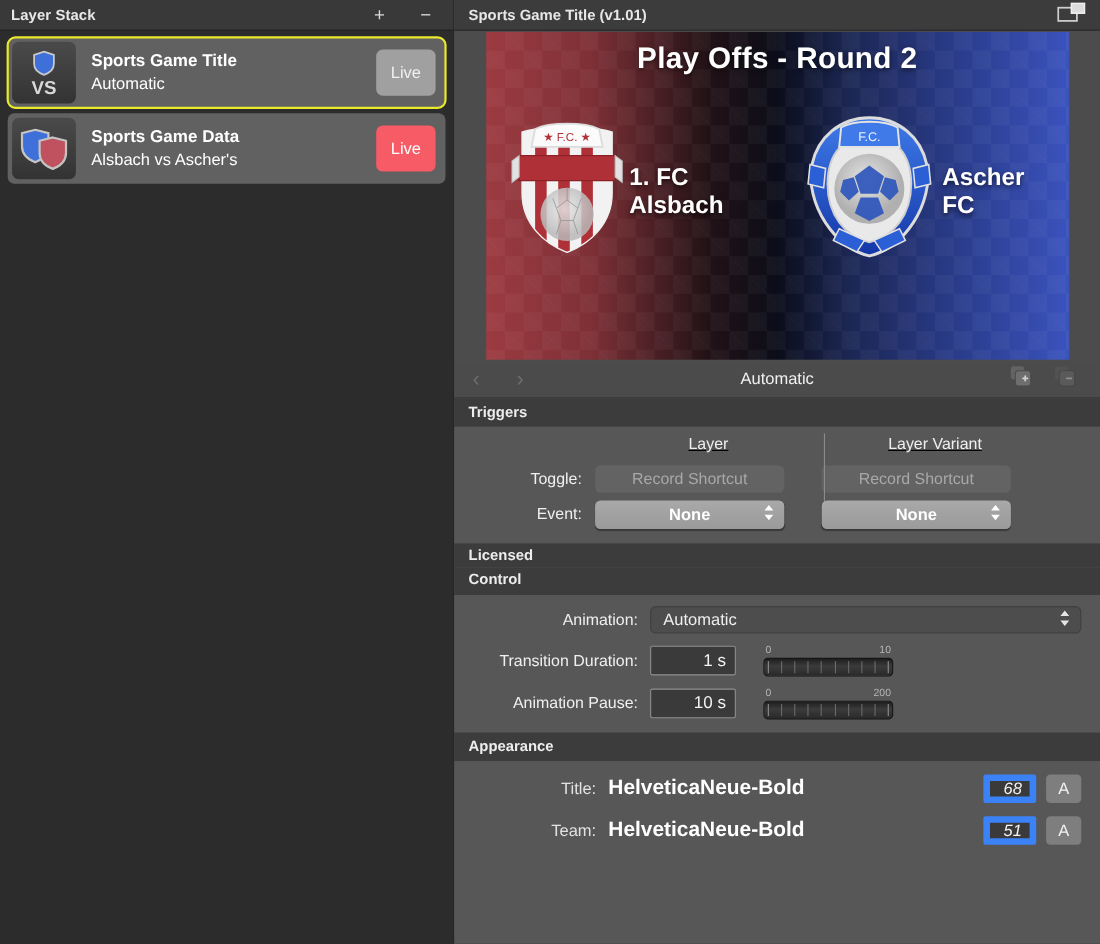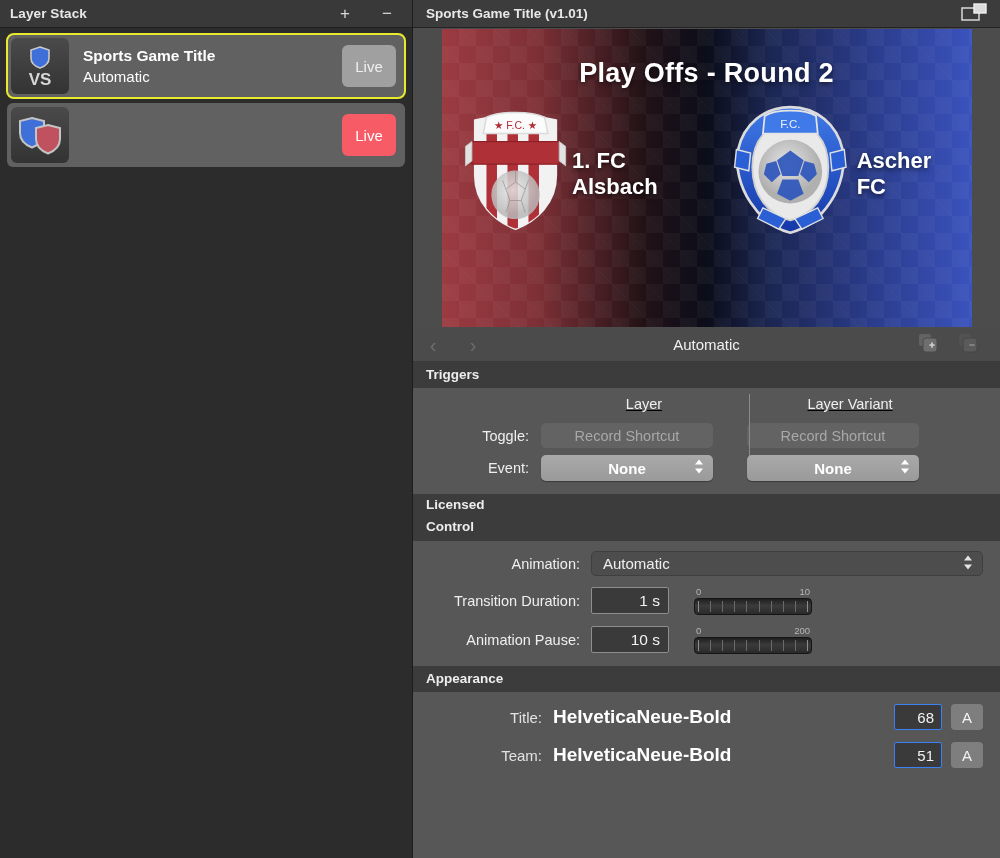--- a/index.html
+++ b/index.html
@@ -61,21 +61,21 @@
       linear-gradient(90deg,#9c3b41 0%, #7d3036 18%, #221216 38%, #0b0d1a 50%, #1b2653 62%, #2b3d8e 82%, #3a53bd 100%);
   }
   .preview::before{
     content:""; position:absolute; inset:0;
     background-image:
       linear-gradient(45deg, rgba(255,255,255,.035) 25%, transparent 25%, transparent 75%, rgba(255,255,255,.035) 75%),
       linear-gradient(45deg, rgba(255,255,255,.035) 25%, transparent 25%, transparent 75%, rgba(255,255,255,.035) 75%);
     background-size:34px 34px; background-position:0 0,17px 17px;
   }
   .preview-title{
-    position:absolute; top:29px; left:0; right:0; text-align:center;
+    position:absolute; top:9px; left:0; right:0; text-align:center;
     font-size:27px; font-weight:bold; color:#fff; letter-spacing:.3px;
     text-shadow:0 2px 5px rgba(0,0,0,.55);
   }
   .crest-row{ position:absolute; top:56px; left:0; right:0; display:flex; justify-content:space-around; }
   .crest-cell{ width:230px; display:flex; flex-direction:row; align-items:center; }
   .team-name{
     margin-top:10px; font-size:22px; font-weight:bold; color:#fff;
     text-shadow:0 2px 5px rgba(0,0,0,.6);
   }
 
@@ -146,23 +146,23 @@
   }
   .tick{ width:1px; height:11px; background:#6a6a6a; }
   .tick.lt{ background:#8e8e8e; }
 
   
   .app-row{ display:flex; align-items:center; margin-top:12px; }
   .app-label{ width:140px; text-align:right; padding-right:11px; font-size:15px; color:#e2e2e2; }
   .font-name{ font-size:19px; font-weight:bold; color:#ffffff; }
   .app-right{ margin-left:auto; display:flex; align-items:center; gap:9px; padding-right:17px;}
   .size-field{
-    width:48px; height:26px; background:#3a3a3a; border:1px solid #3b82f6; border-radius:2px;
+    width:48px; height:26px; background:#3a3a3a; border:6px solid #3b82f6; border-radius:2px;
     display:flex; align-items:center; justify-content:flex-end; padding-right:7px;
-    font-size:15px; color:#f2f2f2;
+    font-size:15px; color:#f2f2f2;font-style:italic;
   }
   .a-btn{
     width:32px; height:26px; border-radius:4px; background:#7e7e7e;
     display:flex; align-items:center; justify-content:center;
     font-size:15px; color:#f2f2f2;
   }
   .panel-filler{ flex:1; background:#575757; }
 </style>
 </head>
 <body>
@@ -193,20 +193,24 @@
         </div>
         <div class="live-badge live-off">Live</div>
       </div>
 
       <div class="layer-row">
         <div class="layer-icon">
           <svg width="50" height="46" viewBox="0 0 50 46">
             <path d="M17 6 L29 9 L29 21 C29 28 23.5 33 17 35.5 C10.5 33 5 28 5 21 L5 9 Z" fill="#3f6fd8" stroke="#c4c4c4" stroke-width="2"></path>
             <path d="M33 13 L45 16 L45 27 C45 34 39.5 39 33 41.5 C26.5 39 21 34 21 27 L21 16 Z" fill="#c0515e" stroke="#c4c4c4" stroke-width="2"></path>
           </svg>
+        </div>
+        <div class="layer-texts">
+          <span class="layer-name">Sports Game Data</span>
+          <span class="layer-sub">Alsbach vs Ascher's</span>
         </div>
         <div class="live-badge live-on">Live</div>
       </div>
 
     </div>
   </div>
 
   <div class="panel">
 
     <div class="panel-header">

